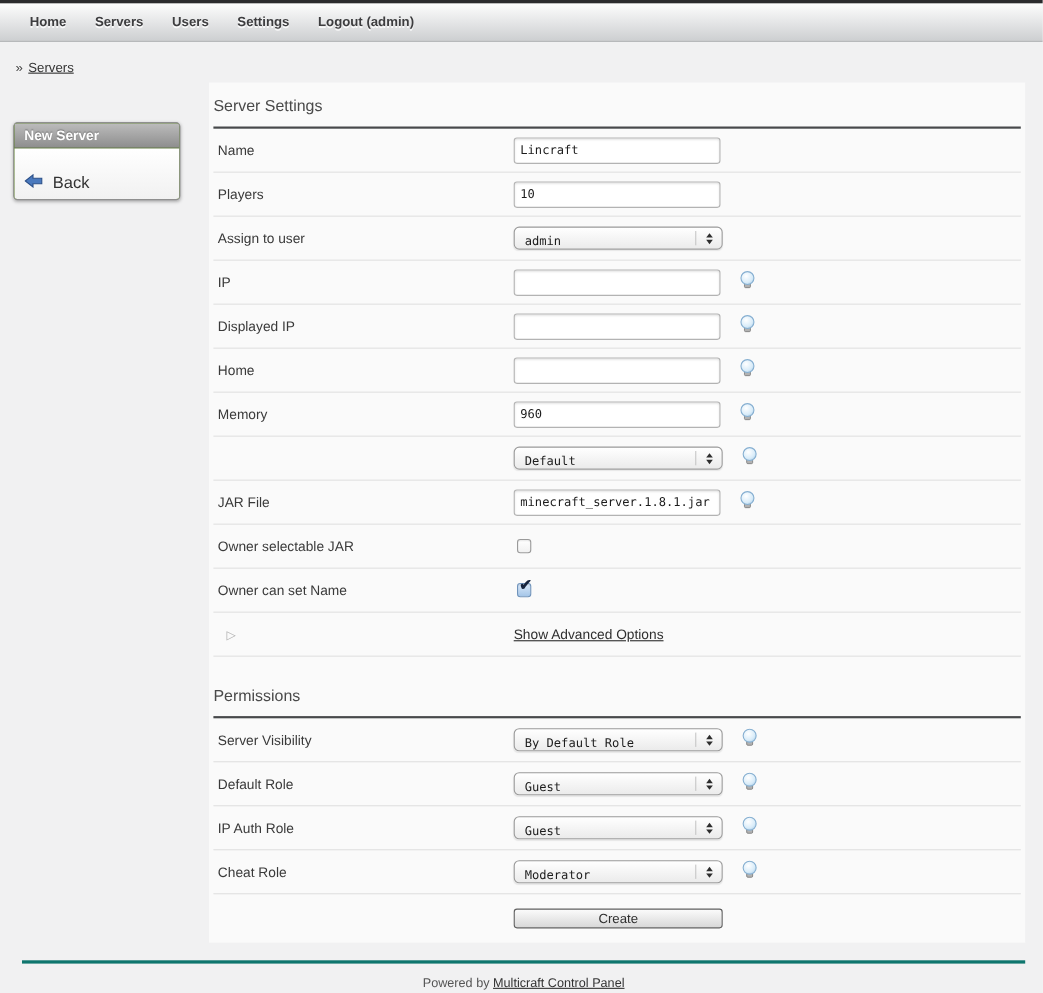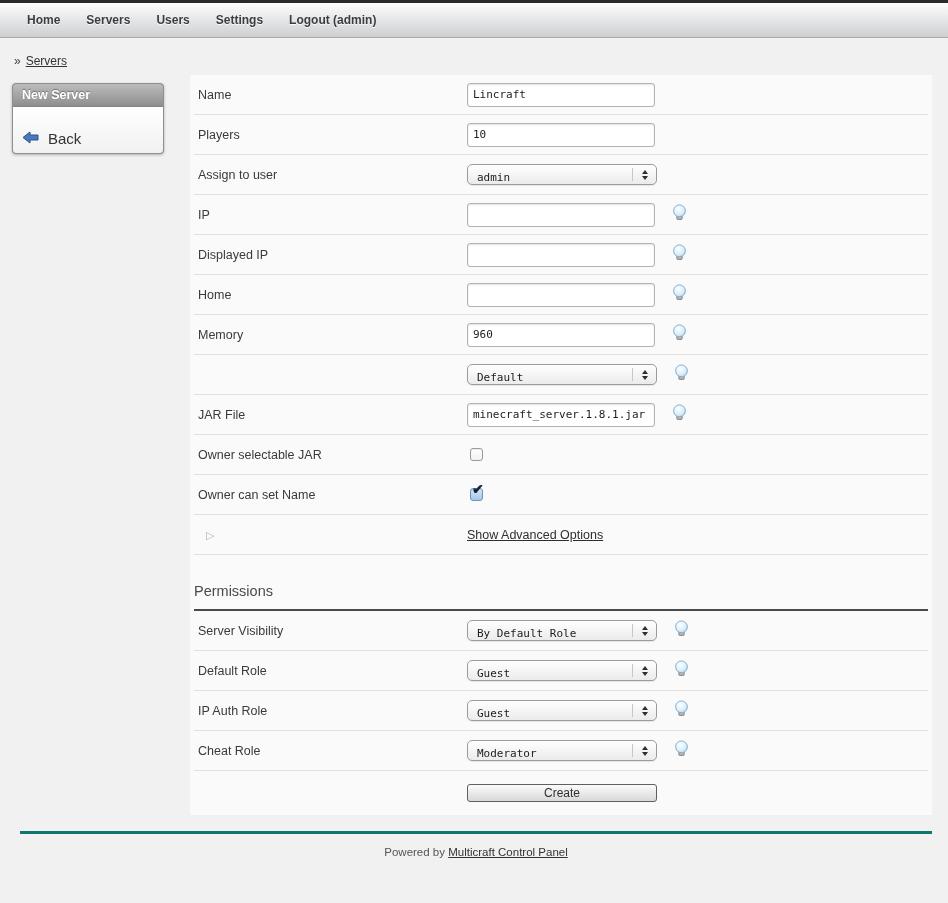--- a/index.html
+++ b/index.html
@@ -32,20 +32,21 @@
   .breadcrumb .sep { margin-right:5px; }
   
   .main { display:flex; align-items:flex-start; }
   .side-col { width:190px; flex:0 0 190px; padding:8px 0 0 12px; }
   .content { flex:1; margin-right:16px; background:#fafafa; padding:0 4px; }
   
   .sidebox {
     width:152px; border:1px solid #8f8f8f; border-radius:4px;
     overflow:hidden; box-shadow:0 1px 3px rgba(0,0,0,.28);
     background:#4d7c0f;
+    margin-top:28px;
   }
   .sidebox-hd {
     background:linear-gradient(#bcbcbc,#8e8e8e);
     border-bottom:1px solid #848484;
     color:#fff; font-size:12.5px; font-weight:bold;
     padding:4px 9px; text-shadow:0 -1px 1px rgba(0,0,0,.35);
   }
   .sidebox-item {
     display:flex; align-items:flex-start; gap:9px;
     padding:23px 9px 6px 9px; font-size:15px; color:#333;
@@ -172,20 +173,21 @@
             <path d="M1 6.5 L8 1 L8 4 L16 4 L16 9 L8 9 L8 12 Z" fill="#4a79bd" stroke="#2c5089" stroke-width="1"></path>
           </svg>
         </span>
         <span>Back</span>
       </div>
     </div>
   </div>
 
   <div class="content">
 
+    <div class="sec-title">Server Settings</div>
 
     <div class="row">
       <div class="row-label">Name</div>
       <div class="row-ctl">
         <input class="text-input" type="text" value="Lincraft" style="">
       </div>
     </div>
 
     <div class="row">
       <div class="row-label">Players</div>

